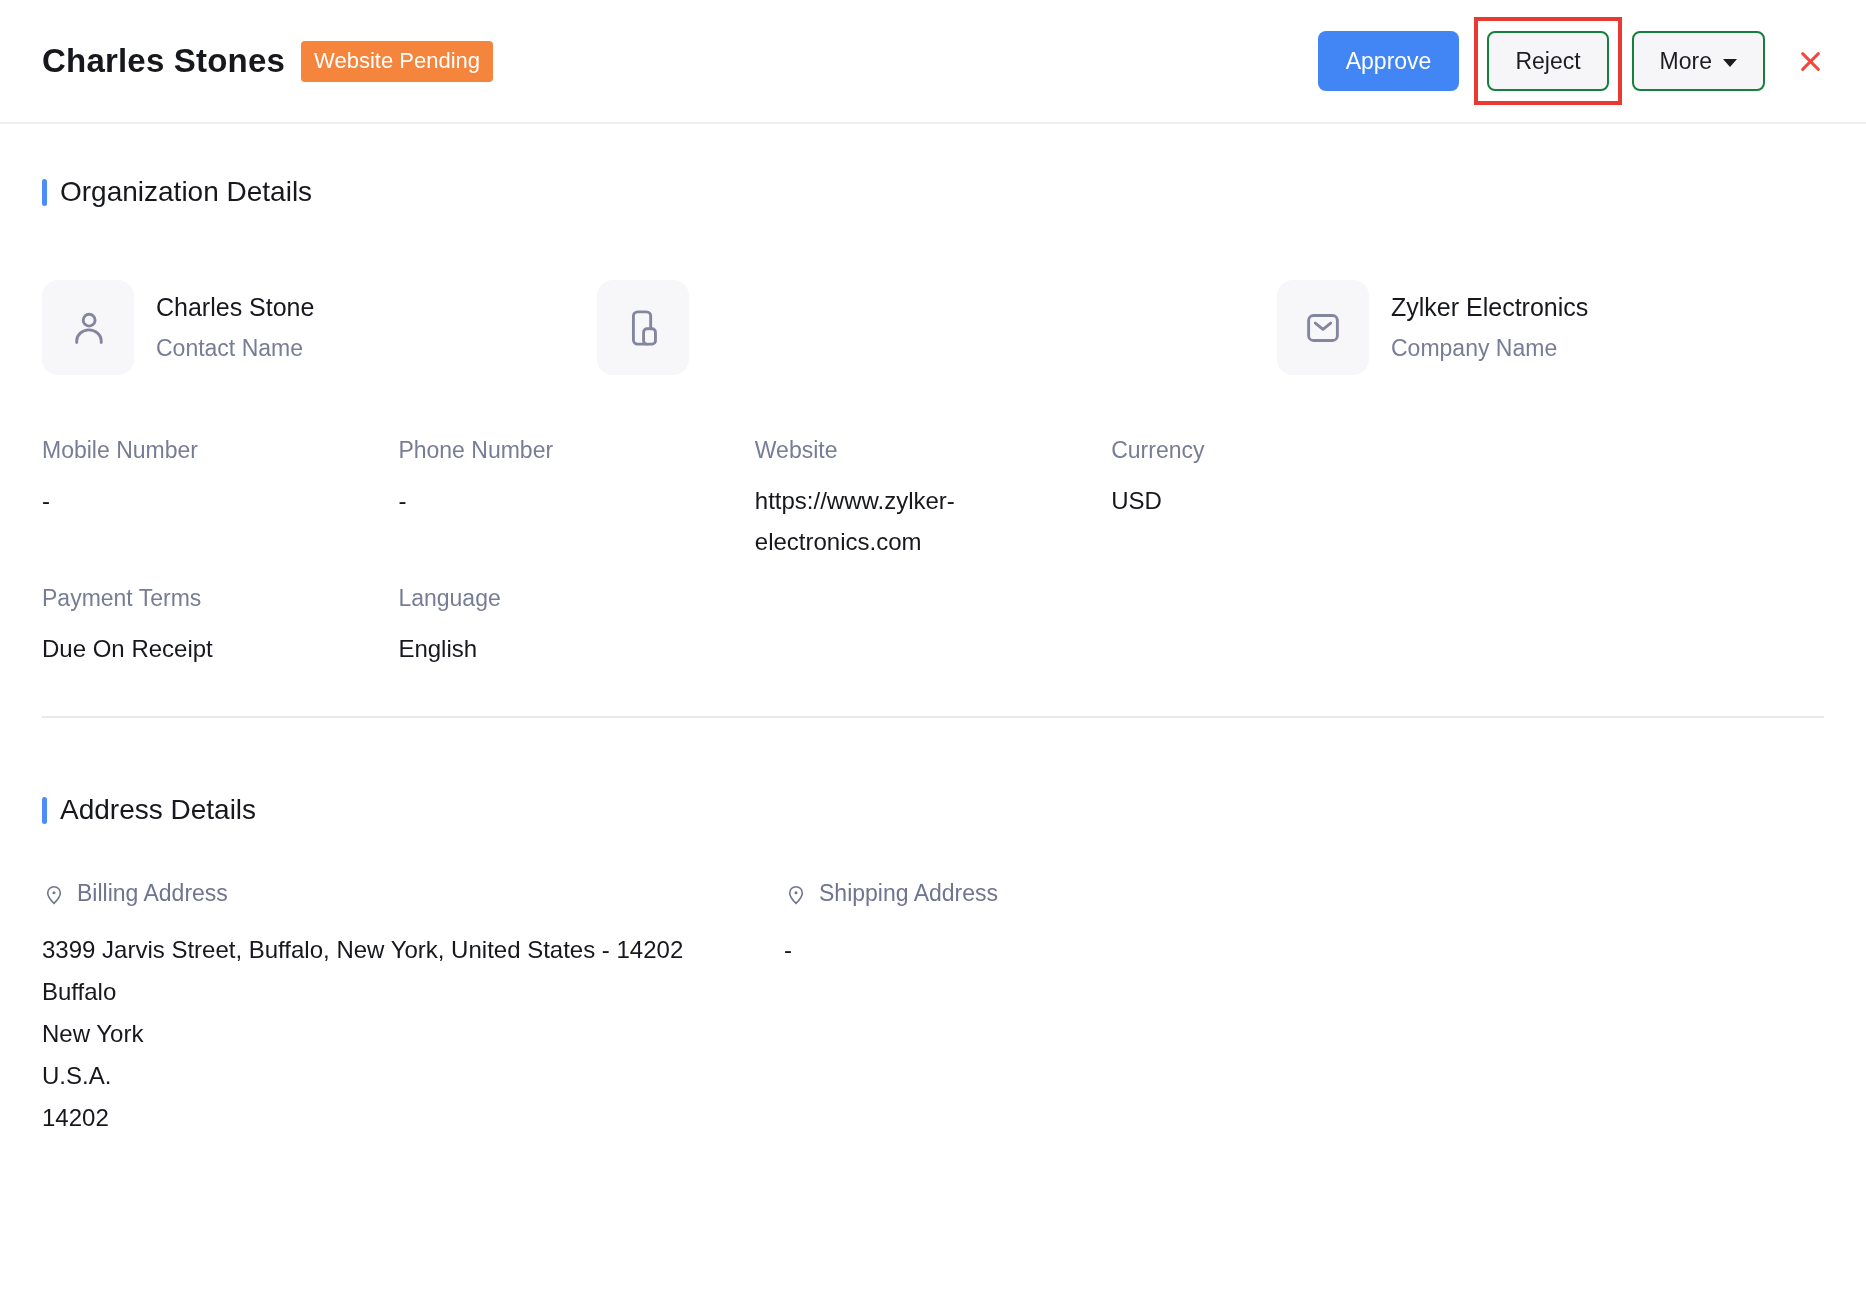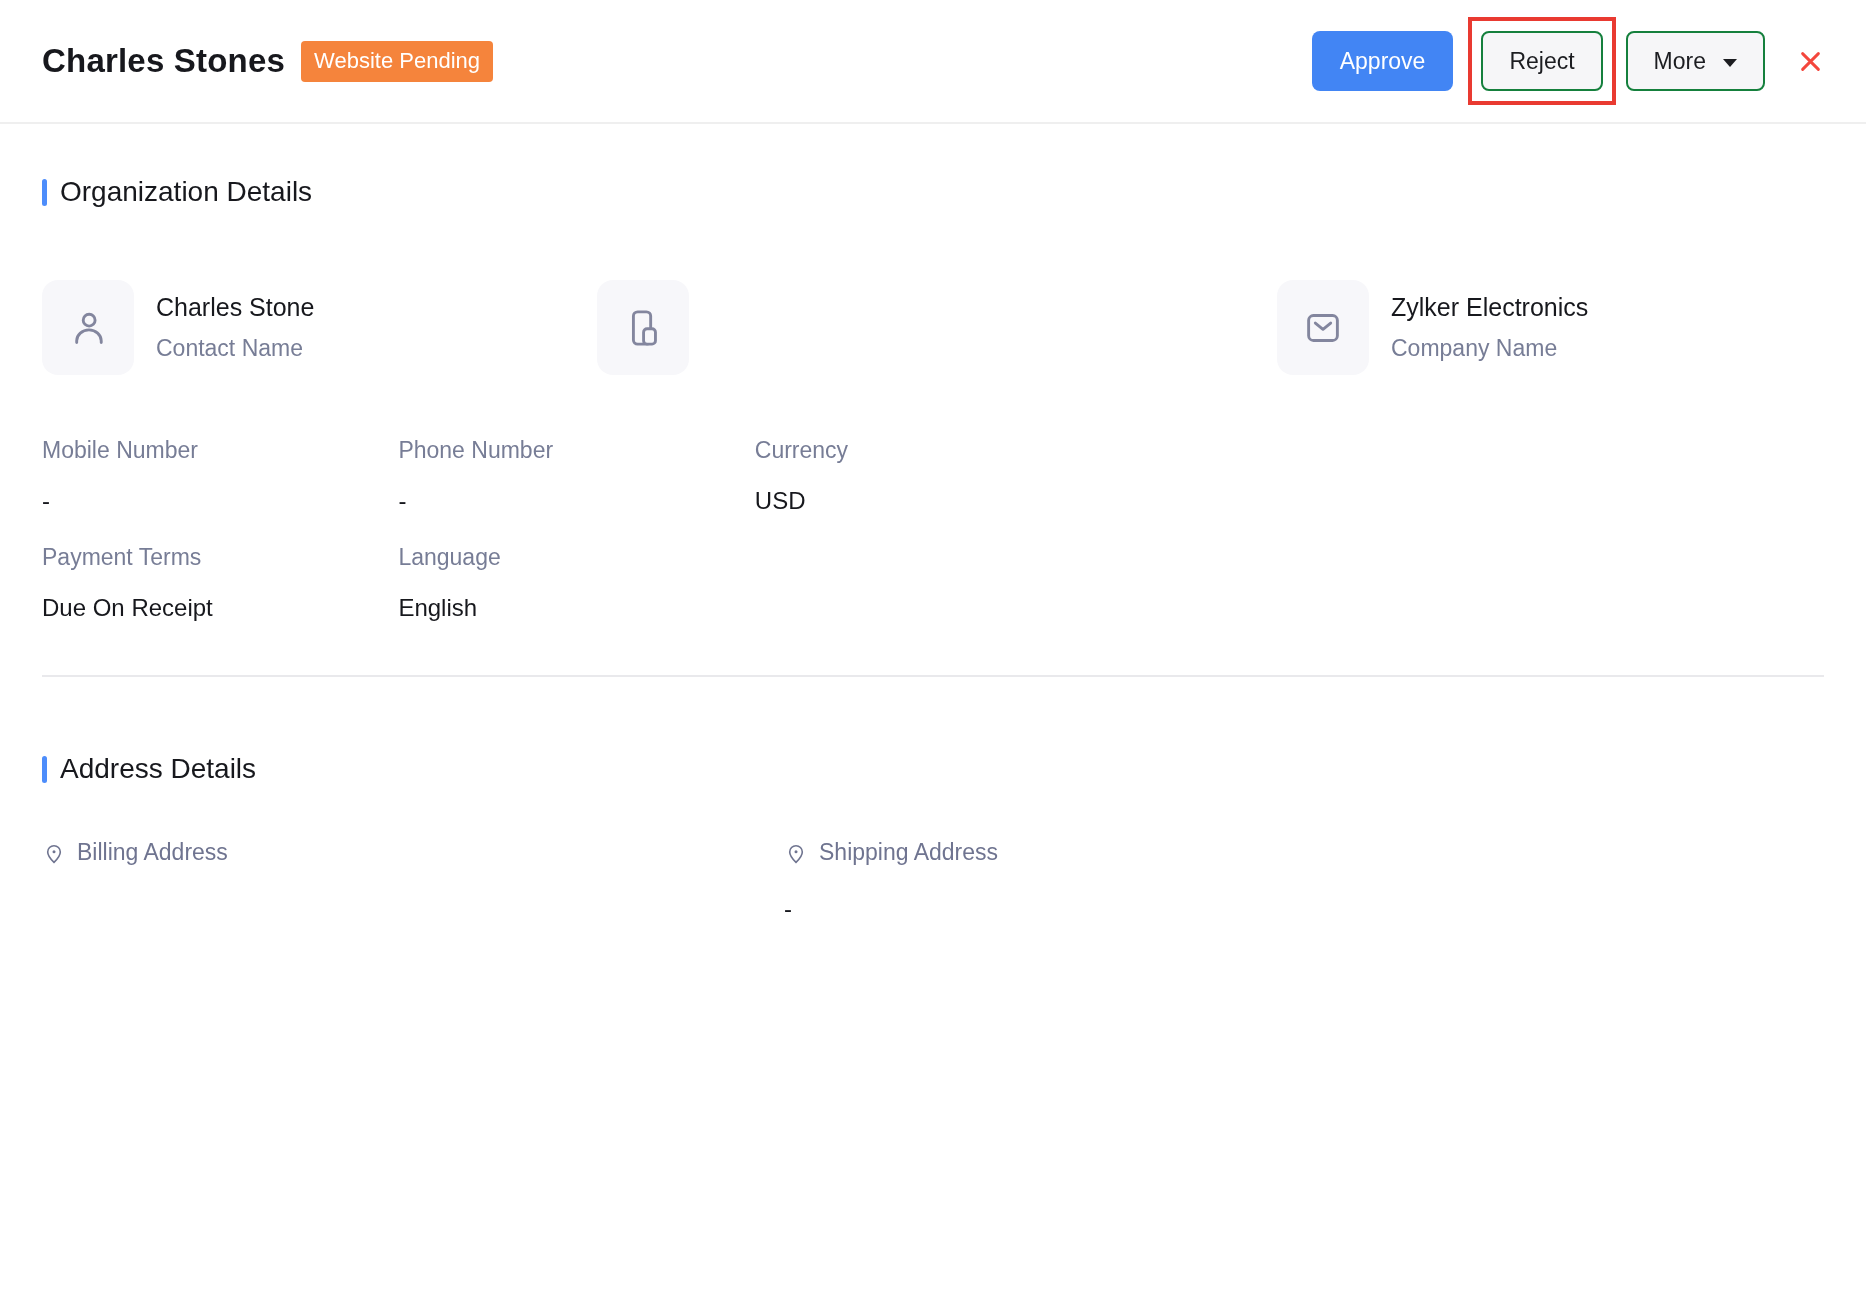--- a/index.html
+++ b/index.html
@@ -69,21 +69,21 @@
     color:#1c1d21;
     border:2px solid #15803d;
     padding:0 26px;
   }
   .annotation-box{
     border:4px solid var(--annotation_red,#e93a31);
     padding:10px 9px;
     margin-left:15px;
     display:flex;
   }
-  .btn-more{margin-left:10px;gap:17px;}
+  .btn-more{margin-left:10px;gap:11px;}
   .caret-down{
     width:0;height:0;
     border-left:7px solid transparent;
     border-right:7px solid transparent;
     border-top:8px solid #1c1d21;
     display:inline-block;
     margin-top:3px;
   }
   .close-btn{
     margin-left:32px;
@@ -220,20 +220,24 @@
   <div class="fields">
     <div>
       <div class="field-label">Mobile Number</div>
       <div class="field-value">-</div>
     </div>
     <div>
       <div class="field-label">Phone Number</div>
       <div class="field-value">-</div>
     </div>
     <div>
+      <div class="field-label">Website</div>
+      <div class="field-value wrap-narrow">https://www.zylker-electronics.com</div>
+    </div>
+    <div>
       <div class="field-label">Currency</div>
       <div class="field-value">USD</div>
     </div>
     <div></div>
   </div>
 
   <div class="fields row-2">
     <div>
       <div class="field-label">Payment Terms</div>
       <div class="field-value">Due On Receipt</div>
@@ -254,20 +258,27 @@
   <div class="addresses">
 
     <div>
       <div class="addr-header">
         <svg width="24" height="24" viewBox="0 0 24 24" fill="none" stroke="#6f7490" stroke-width="1.6">
           <path d="M12 21.3C8.8 18.3 5.7 14.7 5.7 11a6.3 6.3 0 0 1 12.6 0c0 3.7-3.1 7.3-6.3 10.3z"></path>
           <circle cx="12" cy="10.8" r="1.5" fill="#6f7490" stroke="none"></circle>
         </svg>
         <span>Billing Address</span>
       </div>
+      <div class="addr-content">
+        <div>3399 Jarvis Street, Buffalo, New York, United States - 14202</div>
+        <div>Buffalo</div>
+        <div>New York</div>
+        <div>U.S.A.</div>
+        <div>14202</div>
+      </div>
     </div>
 
     <div>
       <div class="addr-header">
         <svg width="24" height="24" viewBox="0 0 24 24" fill="none" stroke="#6f7490" stroke-width="1.6">
           <path d="M12 21.3C8.8 18.3 5.7 14.7 5.7 11a6.3 6.3 0 0 1 12.6 0c0 3.7-3.1 7.3-6.3 10.3z"></path>
           <circle cx="12" cy="10.8" r="1.5" fill="#6f7490" stroke="none"></circle>
         </svg>
         <span>Shipping Address</span>
       </div>

